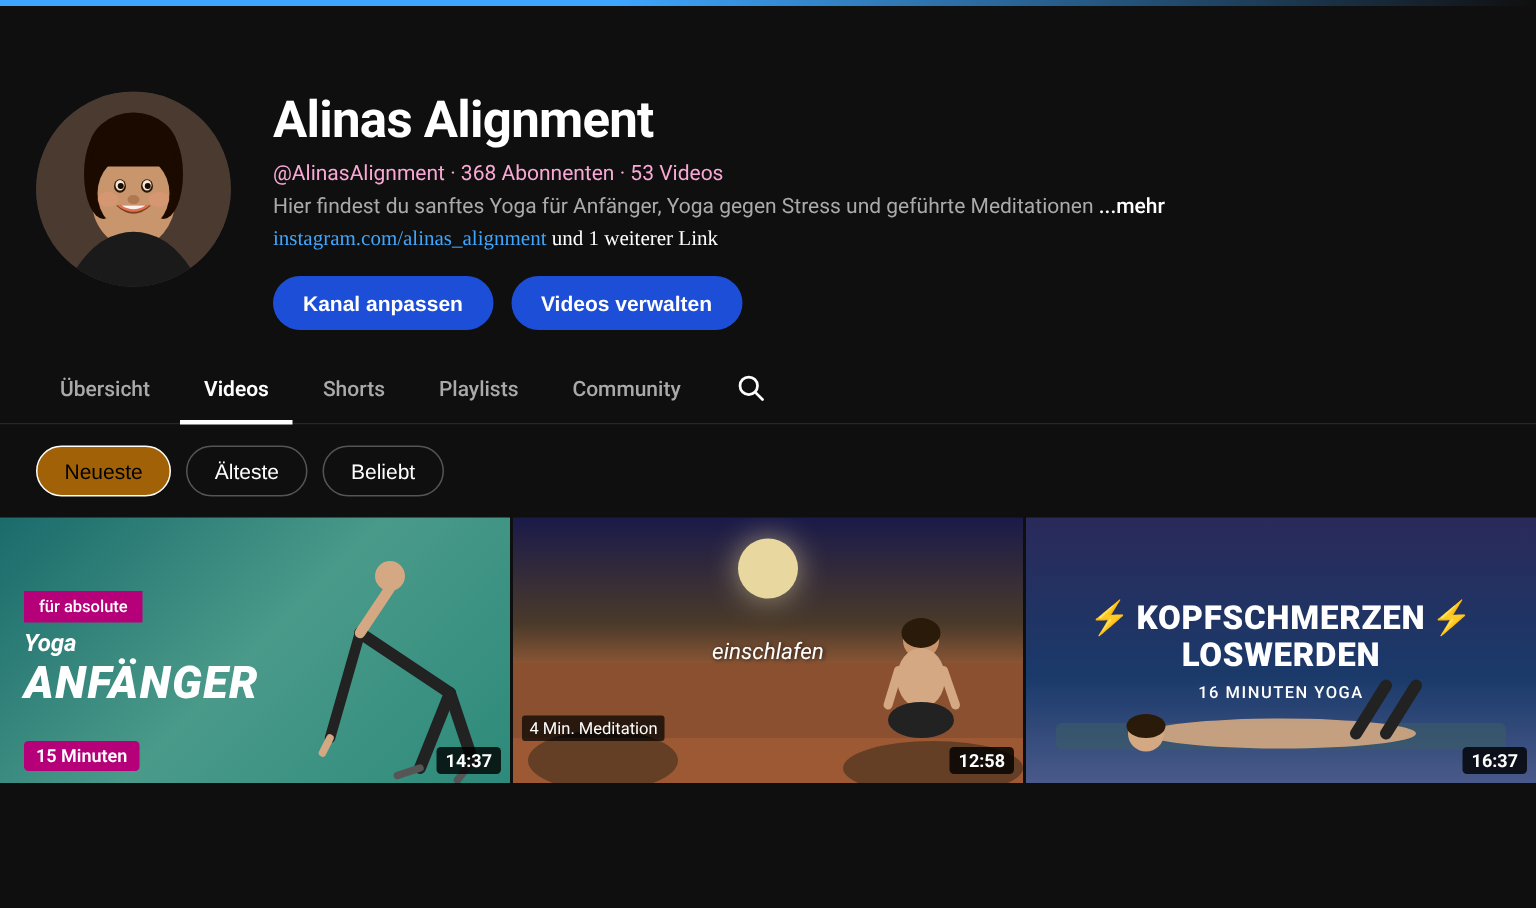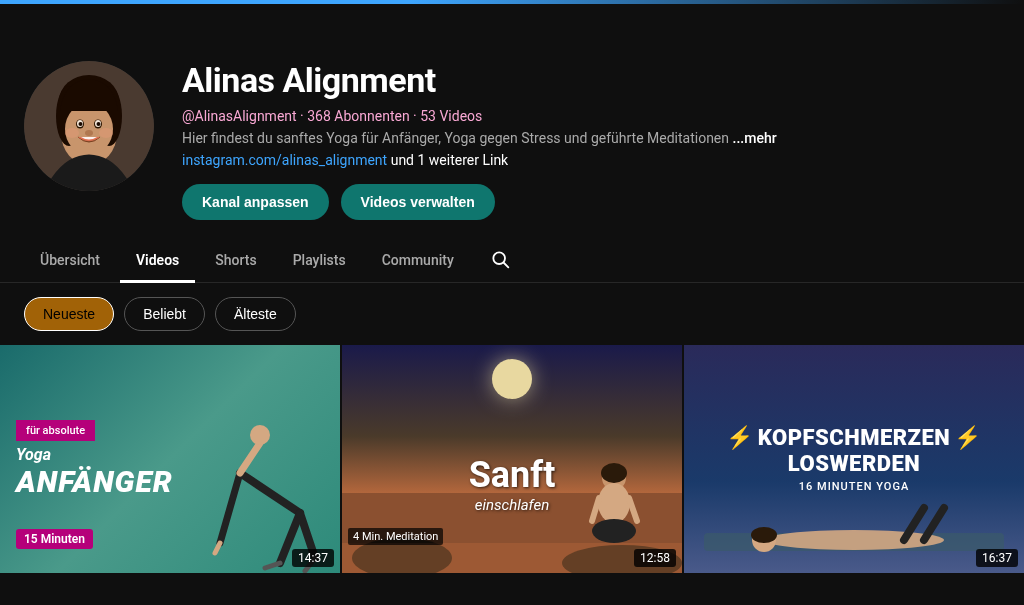--- a/index.html
+++ b/index.html
@@ -77,51 +77,52 @@
 
     .channel-description .more-link {
       color: #fff;
       cursor: pointer;
       font-weight: 500;
     }
 
     .channel-links {
       font-size: 14px;
       margin-bottom: 16px;
+      font-family: Liberation Serif, serif;
     }
 
     .channel-links a {
       color: #3ea6ff;
       text-decoration: none;
     }
 
     .channel-links span {
       color: #fff;
     }
 
     .channel-buttons {
       display: flex;
       gap: 12px;
     }
 
     .btn-channel {
-      background: #0f766e;
+      background: #1d4ed8;
       color: #fff;
       border: none;
       border-radius: 20px;
       padding: 10px 20px;
       font-size: 14px;
       font-weight: 600;
       cursor: pointer;
     }
 
     
     .channel-nav {
       display: flex;
-      align-items: center;
+      align-items: flex-start;
       border-bottom: 1px solid #272727;
       padding: 0 24px;
       background: #0f0f0f;
       gap: 4px;
     }
 
     .nav-tab {
       padding: 12px 16px;
       font-size: 14px;
       font-weight: 500;
@@ -184,21 +185,21 @@
     }
 
     .video-card {
       flex: 1;
       cursor: pointer;
       position: relative;
     }
 
     .thumbnail {
       width: 100%;
-      height: 228px;
+      height: 177px;
       position: relative;
       overflow: hidden;
     }
 
     
     .thumb-1 {
       background: linear-gradient(135deg, #1a6b6b 0%, #4a9a8a 50%, #2d8a7a 100%);
     }
 
     .thumb-1-content {
@@ -216,21 +217,21 @@
       font-size: 11px;
       color: #fff;
       font-weight: 500;
       display: inline-block;
       margin-bottom: 4px;
       align-self: flex-start;
     }
 
     .thumb-1-minutes {
       position: absolute;
-      bottom: 24px;
+      bottom: 8px;
       left: 16px;
       background: #b5007a;
       color: #fff;
       font-size: 12px;
       font-weight: 600;
       padding: 3px 8px;
       border-radius: 3px;
     }
 
     
@@ -316,21 +317,21 @@
       letter-spacing: 1px;
     }
 
     .duration-badge {
       position: absolute;
       bottom: 6px;
       right: 6px;
       background: rgba(0,0,0,0.8);
       color: #fff;
       font-size: 12px;
-      font-weight: 400;
+      font-weight: 700;
       padding: 2px 6px;
       border-radius: 3px;
     }
 
     .divider-v {
       width: 2px;
       background: #0f0f0f;
     }
 
     .thumb-13-label {
@@ -422,22 +423,22 @@
   <div class="nav-search">
     <svg width="20" height="20" viewBox="0 0 24 24" fill="none" stroke="#fff" stroke-width="2.2" stroke-linecap="round">
       <circle cx="11" cy="11" r="7"></circle>
       <line x1="16.5" y1="16.5" x2="22" y2="22"></line>
     </svg>
   </div>
 </div>
 
 <div class="filter-bar">
   <button class="filter-btn active">Neueste</button>
+  <button class="filter-btn">Älteste</button>
   <button class="filter-btn">Beliebt</button>
-  <button class="filter-btn">Älteste</button>
 </div>
 
 <div class="video-grid">
 
   <div class="video-card">
     <div class="thumbnail thumb-1">
 
       <svg class="yoga-figure" viewBox="0 0 120 160" xmlns="http://www.w3.org/2000/svg">
 
         <line x1="30" y1="60" x2="90" y2="100" stroke="#222" stroke-width="8" stroke-linecap="round"></line>
@@ -490,21 +491,20 @@
 
         <ellipse cx="37" cy="40" rx="16" ry="20" fill="#d4a882"></ellipse>
 
         <ellipse cx="37" cy="68" rx="22" ry="12" fill="#222"></ellipse>
 
         <line x1="22" y1="35" x2="15" y2="58" stroke="#d4a882" stroke-width="6" stroke-linecap="round"></line>
         <line x1="52" y1="35" x2="60" y2="58" stroke="#d4a882" stroke-width="6" stroke-linecap="round"></line>
       </svg>
 
       <div class="thumb-2-content">
-        <div class="thumb-2-title" style="margin-top:50px;">Sanft</div>
         <div class="thumb-2-sub">einschlafen</div>
       </div>
 
       <div class="thumb-13-label">4 Min. Meditation</div>
       <div class="duration-badge">12:58</div>
     </div>
   </div>
 
   <div class="divider-v"></div>
 

